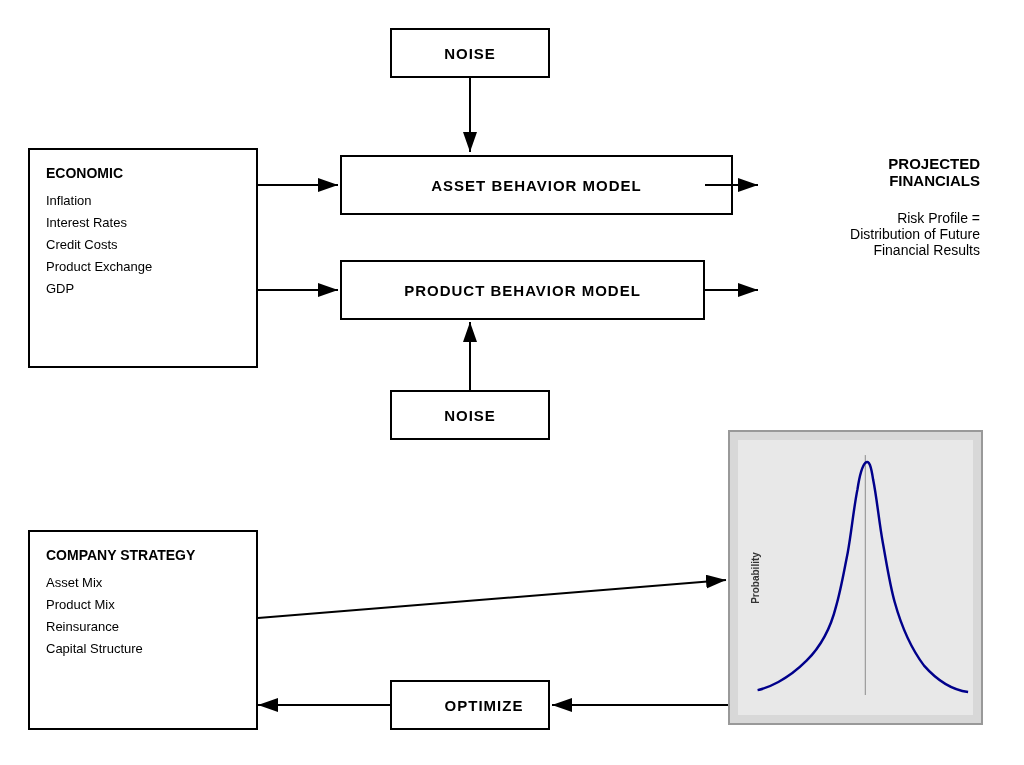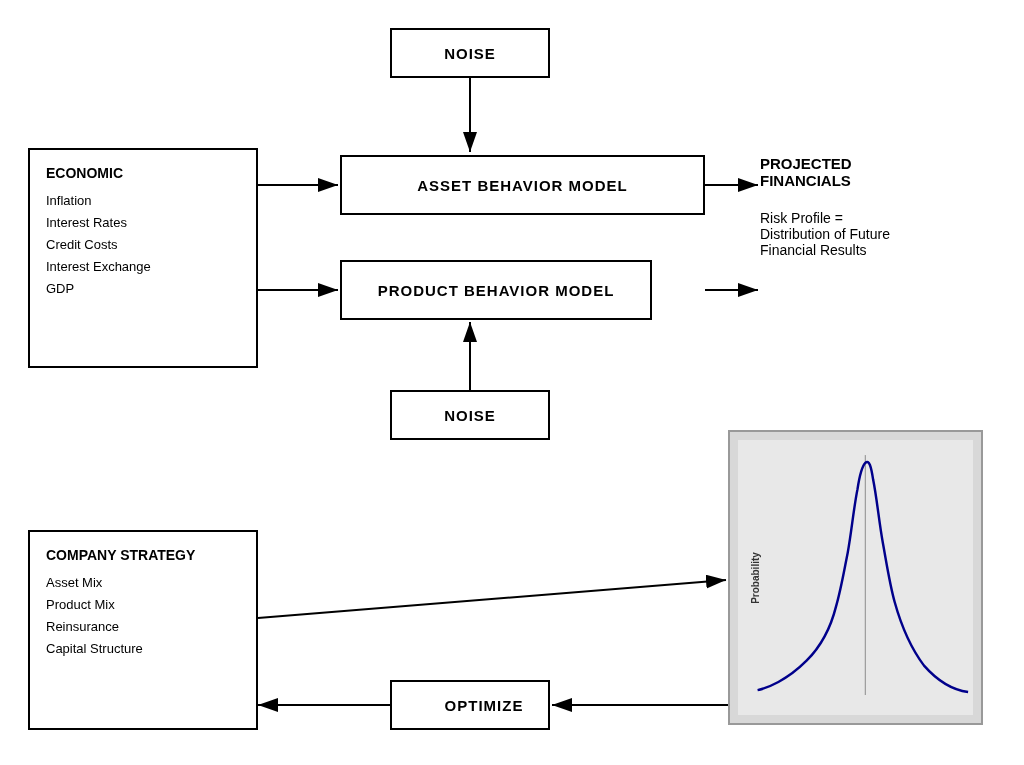--- a/index.html
+++ b/index.html
@@ -39,21 +39,21 @@
     }
     .box-text .title {
       font-weight: bold;
       font-size: 14px;
       margin-bottom: 4px;
     }
     .label {
       position: absolute;
       font-size: 15px;
       font-weight: bold;
-      text-align: left;
+      text-align: right;
       color: #000;
     }
     
     .arrows-svg {
       position: absolute;
       top: 0; left: 0;
       width: 1024px;
       height: 765px;
       pointer-events: none;
     }
@@ -78,30 +78,30 @@
   <div class="box" style="left: 390px; top: 28px; width: 160px; height: 50px;">
     <span>NOISE</span>
   </div>
 
   <div class="box-text" style="left: 28px; top: 148px; width: 230px; min-height: 220px;">
     <div class="title">ECONOMIC</div>
     <div>
       <div>Inflation</div>
       <div>Interest Rates</div>
       <div>Credit Costs</div>
-      <div>Interest Exchange</div>
+      <div>Product Exchange</div>
       <div>GDP</div>
     </div>
   </div>
 
-  <div class="box" style="left: 340px; top: 155px; width: 365px; height: 60px;">
+  <div class="box" style="left: 340px; top: 155px; width: 393px; height: 60px;">
     <span>ASSET BEHAVIOR MODEL</span>
   </div>
 
-  <div class="box" style="left: 340px; top: 260px; width: 312px; height: 60px;">
+  <div class="box" style="left: 340px; top: 260px; width: 365px; height: 60px;">
     <span>PRODUCT BEHAVIOR MODEL</span>
   </div>
 
   <div class="label" style="left: 760px; top: 155px; width: 220px;">
     <div>PROJECTED</div>
     <div>FINANCIALS</div>
     <div style="font-weight:normal; font-size:14px; margin-top:21px;">Risk Profile =</div>
     <div style="font-weight:normal; font-size:14px;">Distribution of Future</div>
     <div style="font-weight:normal; font-size:14px;">Financial Results</div>
   </div>

